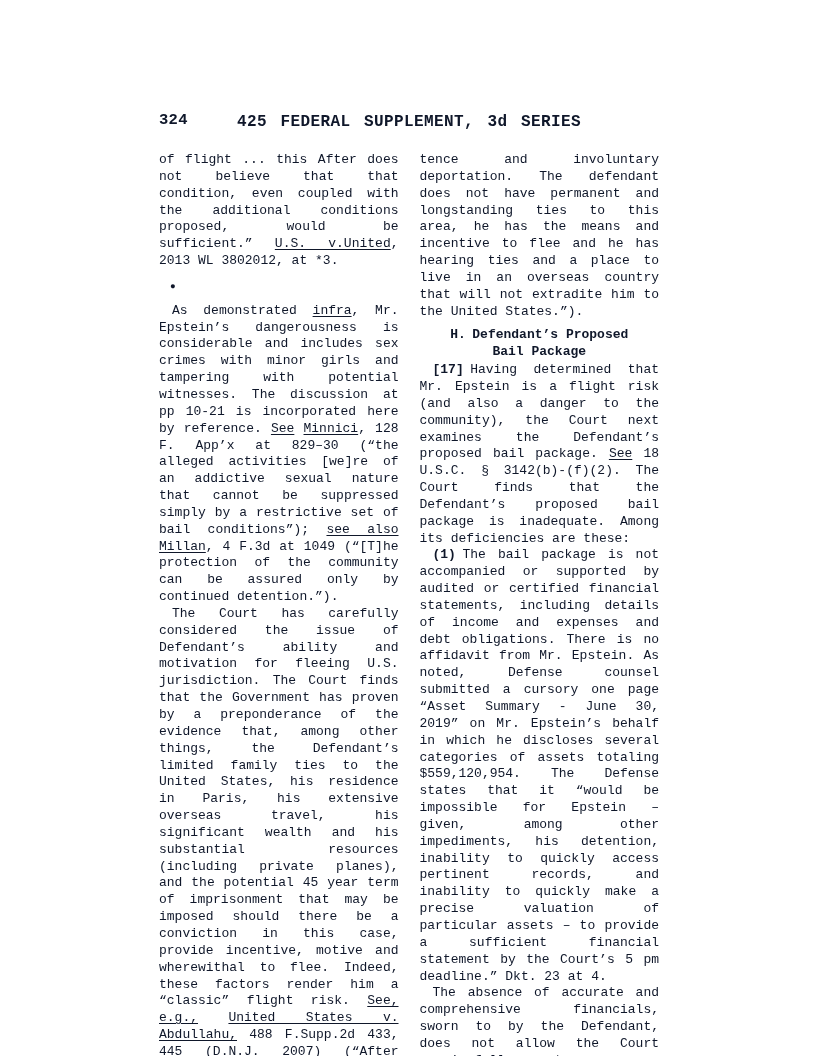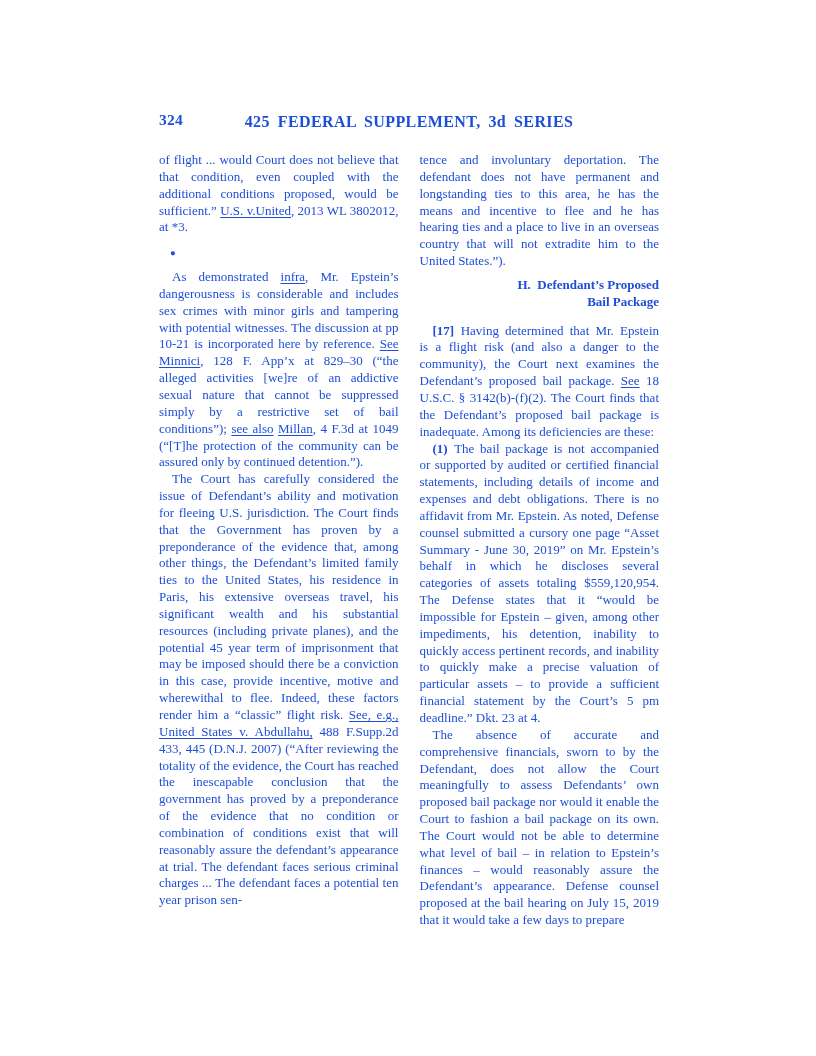--- a/index.html
+++ b/index.html
@@ -3,22 +3,22 @@
 <meta charset="utf-8">
 <style>
   html, body { margin: 0; padding: 0; background: #e8e8e8; }
   .page {
     position: relative;
     width: 816px;
     height: 1056px;
     background: #ffffff;
     margin: 0 auto;
     overflow: hidden;
-    font-family: Liberation Serif, serif;
-    color: #1d4ed8;
+    font-family: Liberation Mono, monospace;
+    color: #0f172a;
   }
   .content {
     position: absolute;
     left: 159px;
     top: 111px;
     width: 500px;
   }
   .page-header {
     position: relative;
     height: 20px;
@@ -64,40 +64,40 @@
     padding-left: 11px;
   }
   .bullet {
     flex: 0 0 auto;
     font-size: 9.5px;
     line-height: 16.85px;
     margin-right: 13px;
   }
   .bh-text { flex: 1 1 auto; text-align: justify; }
   .center-heading {
-    text-align: right;
+    text-align: center;
     font-weight: bold;
     white-space: pre-line;
-    margin: 7px 0 12px;
+    margin: 7px 0 1px;
   }
   .u { text-decoration: underline; text-underline-offset: 2px; }
   .b { font-weight: bold; }
 </style>
 </head>
 <body>
 
 <div class="page">
   <div class="content">
     <div class="page-header">
       <span class="page-number">324</span>
       <span class="reporter-title">425 FEDERAL SUPPLEMENT, 3d SERIES</span>
     </div>
     <div class="columns">
       <div class="col">
-          <p class="para"><span>of flight ... would Court does not believe that that condition, even coupled with the additional conditions proposed, would be sufficient.” </span><span class="u">U.S. v.United</span><span>, 2013 WL 3802012, at *3.</span></p>
+          <p class="para"><span>of flight ... this After does not believe that that condition, even coupled with the additional conditions proposed, would be sufficient.” </span><span class="u">U.S. v.United</span><span>, 2013 WL 3802012, at *3.</span></p>
           <div class="bullet-heading">
             <span class="bullet">●</span>
           </div>
           <p class="para indent"><span>As demonstrated </span><span class="u">infra</span><span>, Mr. Epstein’s dangerousness is considerable and includes sex crimes with minor girls and tampering with potential witnesses. The discussion at pp 10-21 is incorporated here by reference. </span><span class="u">See</span><span> </span><span class="u">Minnici</span><span>, 128 F. App’x at 829–30 (“the alleged activities [we]re of an addictive sexual nature that cannot be suppressed simply by a restrictive set of bail conditions”); </span><span class="u">see also</span><span> </span><span class="u">Millan</span><span>, 4 F.3d at 1049 (“[T]he protection of the community can be assured only by continued detention.”).</span></p>
           <p class="para indent"><span>The Court has carefully considered the issue of Defendant’s ability and motivation for fleeing U.S. jurisdiction. The Court finds that the Government has proven by a preponderance of the evidence that, among other things, the Defendant’s limited family ties to the United States, his residence in Paris, his extensive overseas travel, his significant wealth and his substantial resources (including private planes), and the potential 45 year term of imprisonment that may be imposed should there be a conviction in this case, provide incentive, motive and wherewithal to flee. Indeed, these factors render him a “classic” flight risk. </span><span class="u">See, e.g.,</span><span> </span><span class="u">United States v. Abdullahu,</span><span> 488 F.Supp.2d 433, 445 (D.N.J. 2007) (“After reviewing the totality of the evidence, the Court has reached the inescapable conclusion that the government has proved by a preponderance of the evidence that no condition or combination of conditions exist that will reasonably assure the defendant’s appearance at trial. The defendant faces serious criminal charges ... The defendant faces a potential ten year prison sen-</span></p>
         </div>
       <div class="col">
           <p class="para"><span>tence and involuntary deportation. The defendant does not have permanent and longstanding ties to this area, he has the means and incentive to flee and he has hearing ties and a place to live in an overseas country that will not extradite him to the United States.”).</span></p>
           <div class="center-heading">H. Defendant’s Proposed
 Bail Package</div>

